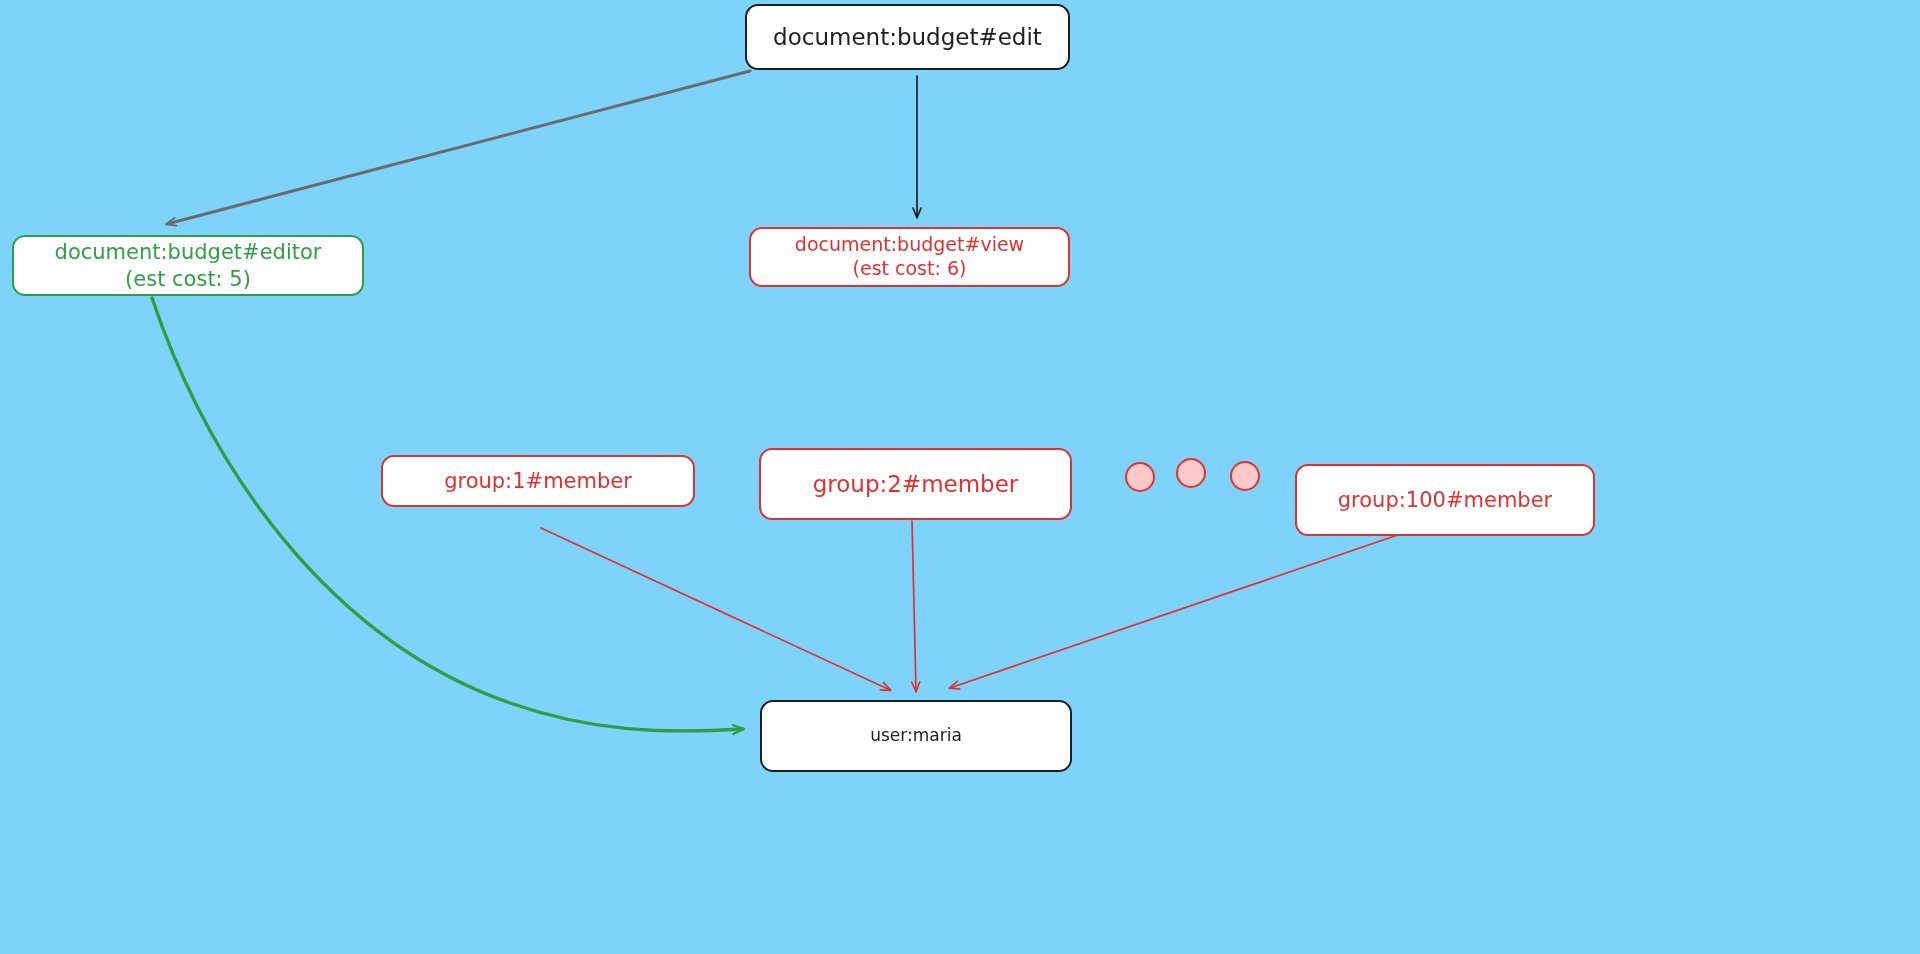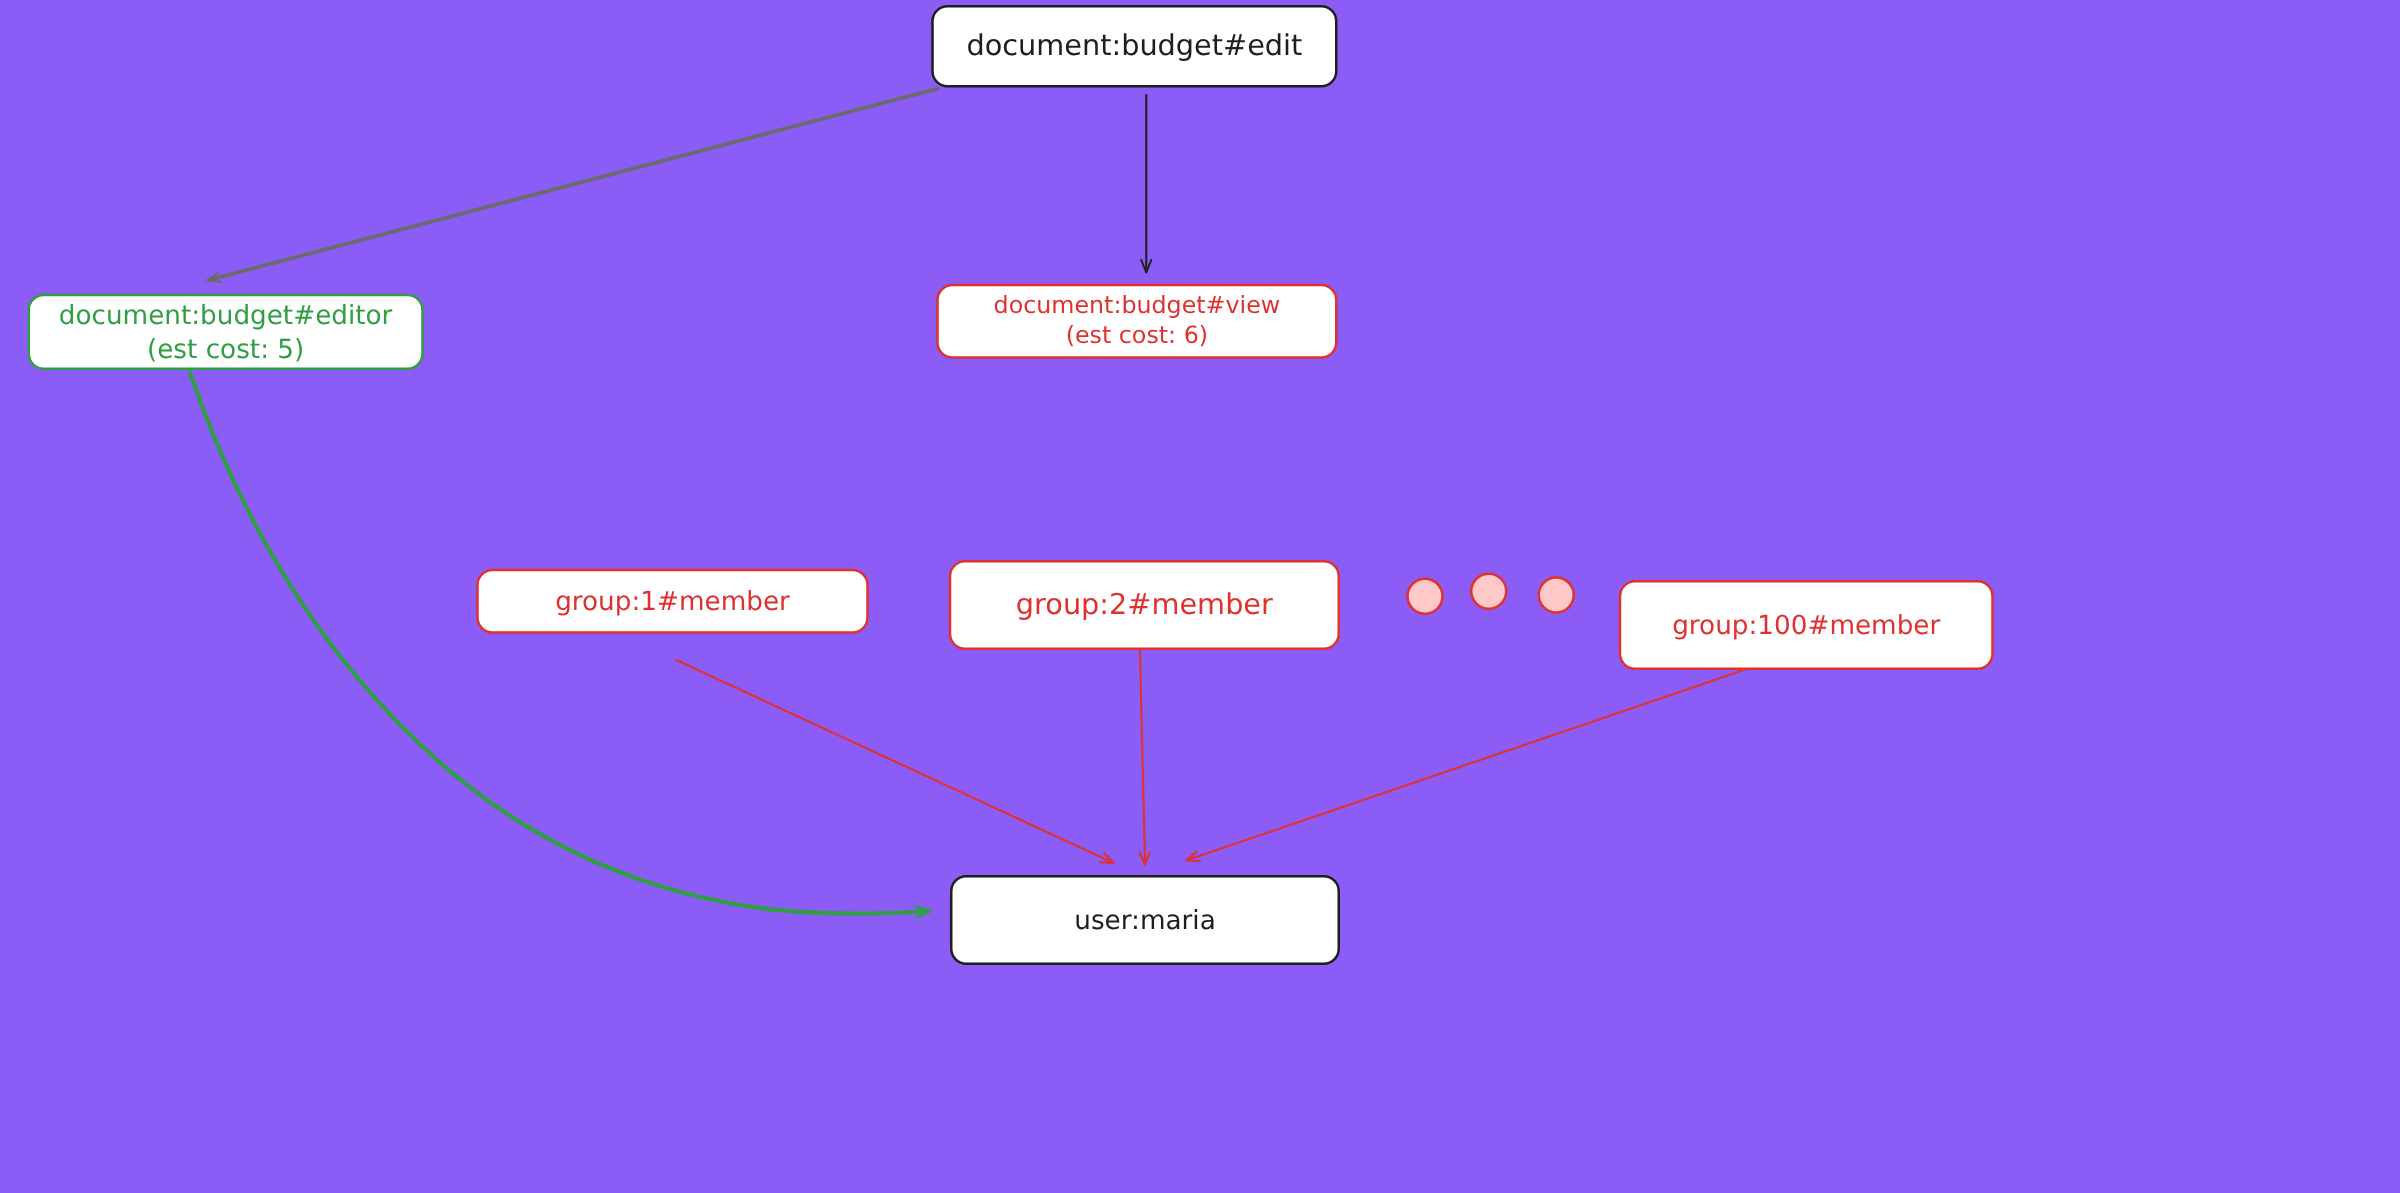--- a/index.html
+++ b/index.html
@@ -11,21 +11,21 @@
   body {
     width: 1920px;
     height: 954px;
     overflow: hidden;
     font-family: "DejaVu Sans", sans-serif;
   }
   #canvas {
     position: relative;
     width: 1920px;
     height: 954px;
-    background: #8b5cf6;
+    background: #7dd3fc;
   }
   #edges {
     position: absolute;
     left: 0;
     top: 0;
     width: 1920px;
     height: 954px;
   }
   .node {
     position: absolute;
@@ -66,21 +66,21 @@
     box-sizing: border-box;
   }
 
   
   #node-edit {
     left: 745px; top: 4px; width: 325px; height: 66px;
     border-radius: 13px;
     font-size: 23px;
   }
   #node-editor {
-    left: 22px; top: 235px; width: 317px; height: 61px;
+    left: 12px; top: 235px; width: 352px; height: 61px;
     border-radius: 13px;
     font-size: 21px;
   }
   #node-view {
     left: 749px; top: 227px; width: 321px; height: 60px;
     border-radius: 13px;
     font-size: 19px;
   }
   #node-group-1 {
     left: 381px; top: 455px; width: 314px; height: 52px;
@@ -94,21 +94,21 @@
   }
   #node-group-100 {
     left: 1295px; top: 451px; width: 300px; height: 72px;
     border-radius: 13px;
     font-size: 21px;
     margin-top: 13px;
   }
   #node-user {
     left: 760px; top: 700px; width: 312px; height: 72px;
     border-radius: 13px;
-    font-size: 21px;
+    font-size: 17px;
   }
   #dot-1 { left: 1125px; top: 462px; width: 30px; height: 30px; }
   #dot-2 { left: 1176px; top: 458px; width: 30px; height: 30px; }
   #dot-3 { left: 1230px; top: 461px; width: 30px; height: 30px; }
 </style>
 </head>
 <body>
 
 <div id="canvas">
 

